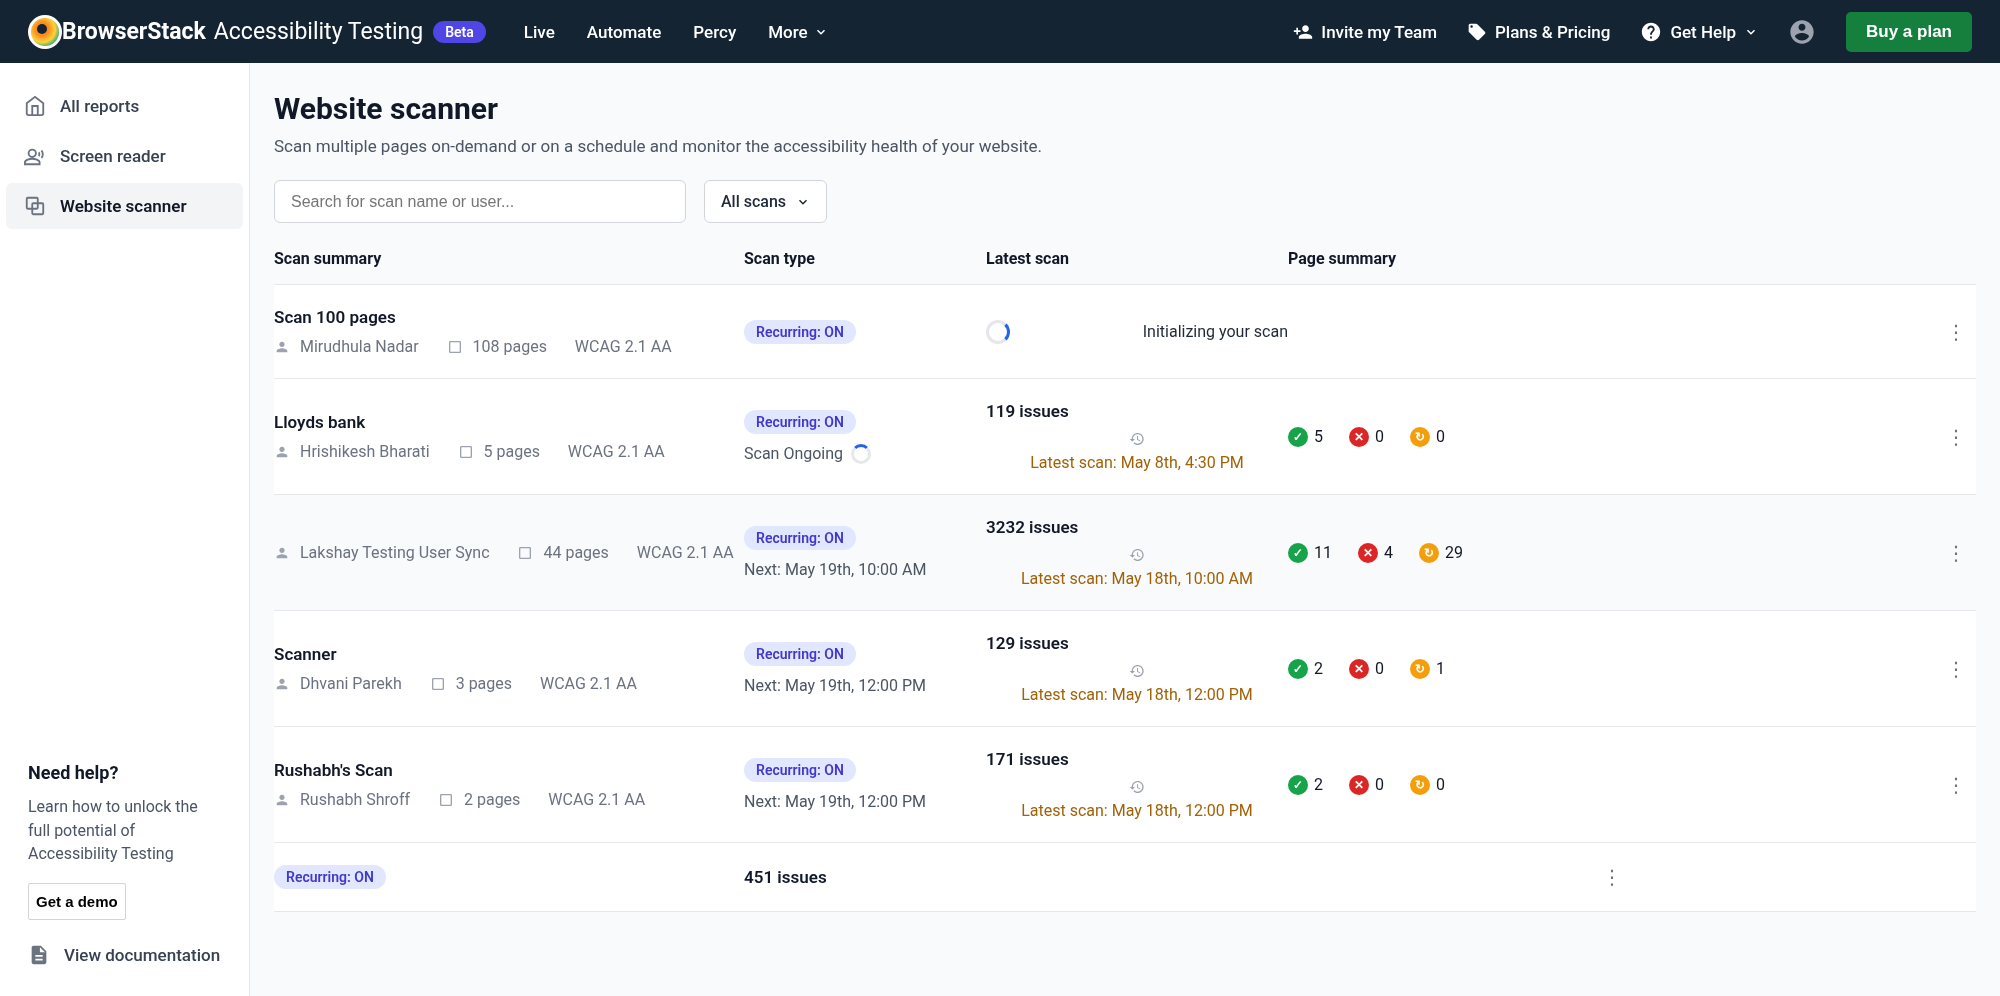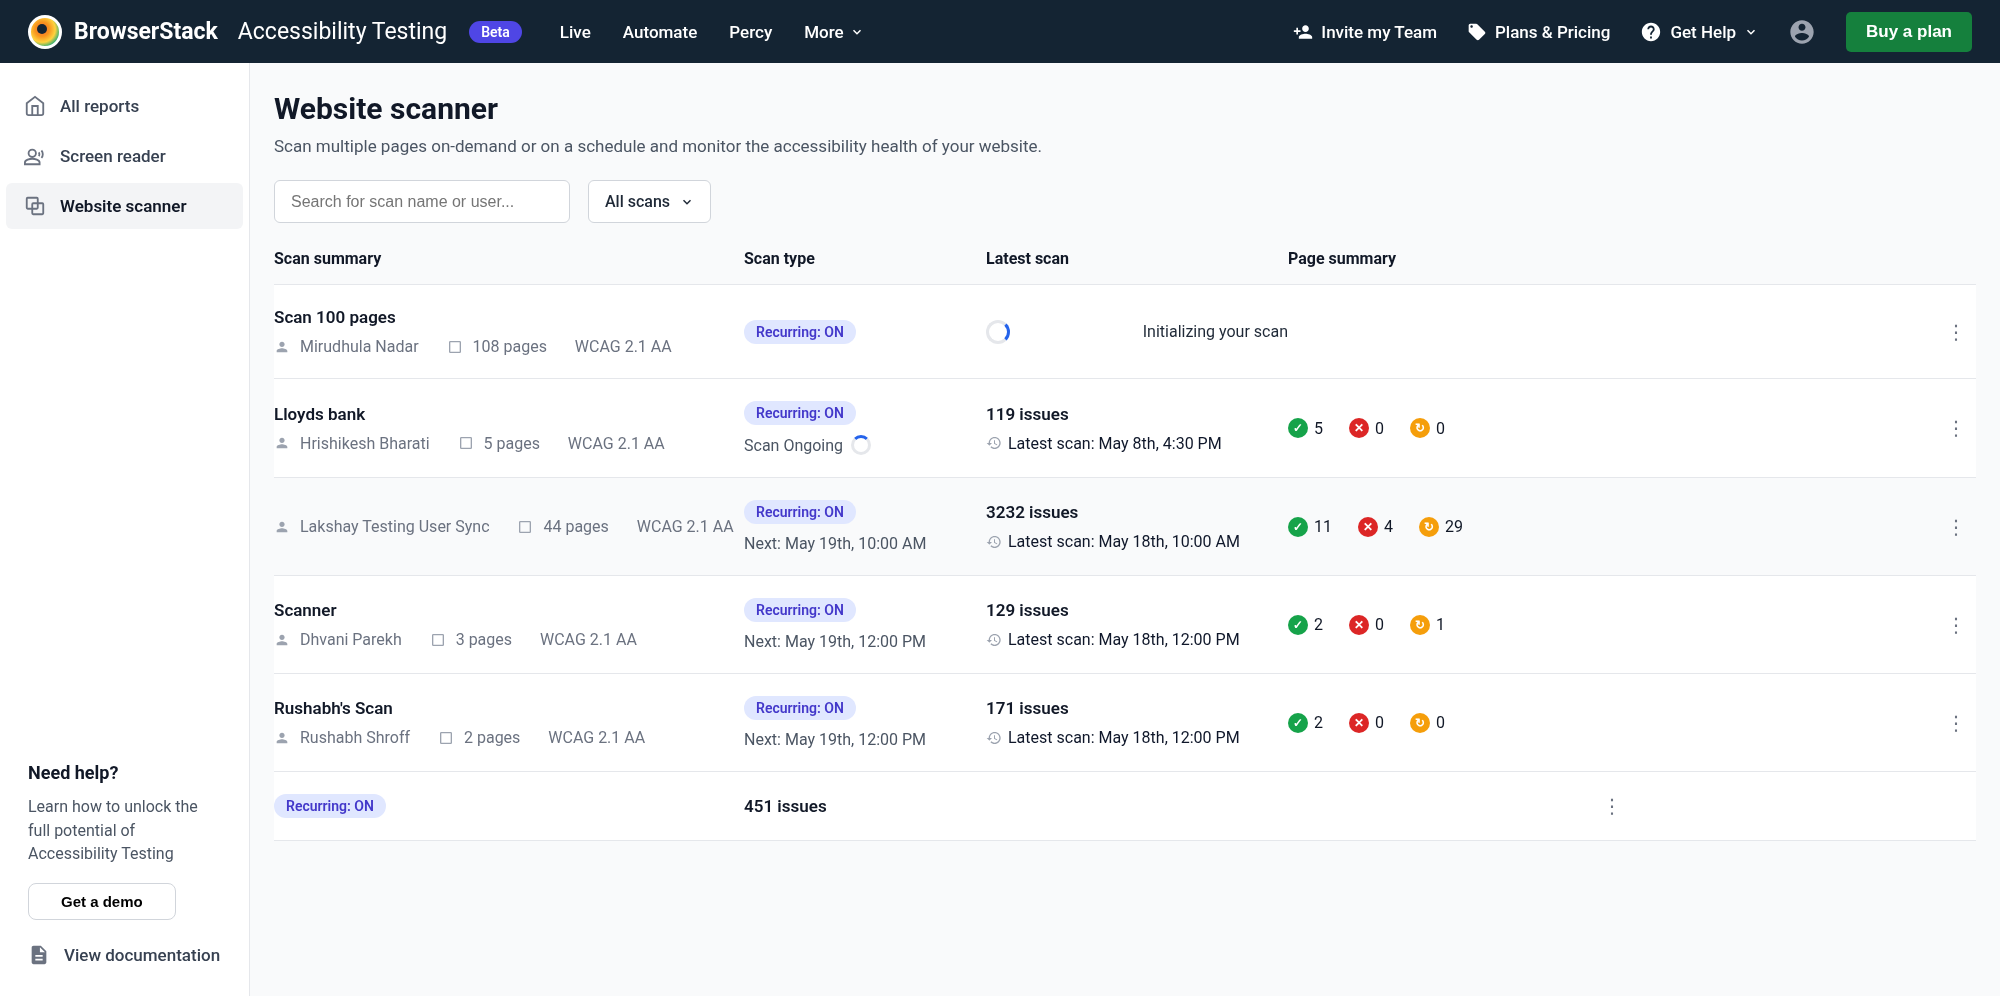--- a/index.html
+++ b/index.html
@@ -1,72 +1,72 @@
 <!DOCTYPE html>
 <html><head>
 <meta charset="utf-8">
 <style>
   * { box-sizing: border-box; margin: 0; padding: 0; }
   body { font-family: -apple-system, BlinkMacSystemFont, "Segoe UI", Roboto, Helvetica, Arial, sans-serif; background: #fff; color: #1f2937; width: 2000px; }
   
   
   .header { background: #142433; color: #fff; display: flex; align-items: center; height: 63px; padding: 0 28px; }
-  .logo-group { display: flex; align-items: center; gap: 12px; }
+  .logo-group { display: flex; align-items: center; gap: 0; }
   .logo-icon { width: 34px; height: 34px; border-radius: 50%; background: radial-gradient(circle at 40% 40%, #ff6b35 0%, #f7931e 30%, #ffd23f 55%, #06a77d 80%, #1a659e 100%); border: 3px solid #fff; position: relative; }
   .logo-icon::after { content: ''; position: absolute; top: 6px; left: 6px; width: 10px; height: 10px; background: #142433; border-radius: 50%; }
   .logo-text { font-size: 23px; font-weight: 700; color: #fff; }
   .product-name { font-size: 23px; font-weight: 400; color: #fff; margin-left: 8px; }
   .beta-badge { background: #4f46e5; color: #fff; font-size: 14px; font-weight: 600; padding: 3px 12px; border-radius: 14px; margin-left: 10px; }
   .nav-main { display: flex; gap: 32px; margin-left: 38px; }
   .nav-main a { color: #fff; text-decoration: none; font-size: 17px; font-weight: 500; display: flex; align-items: center; gap: 6px; }
   .nav-right { margin-left: auto; display: flex; align-items: center; gap: 30px; }
   .nav-right-item { display: flex; align-items: center; gap: 8px; color: #fff; font-size: 17px; font-weight: 500; cursor: pointer; }
   .btn-buy { background: #15803d; color: #fff; border: none; padding: 10px 20px; border-radius: 5px; font-size: 17px; font-weight: 600; cursor: pointer; }
   
   
   .layout { display: flex; height: calc(996px - 63px); }
   .sidebar { width: 250px; background: #fff; padding: 18px 6px; display: flex; flex-direction: column; border-right: 1px solid #e5e7eb; }
   .side-item { display: flex; align-items: center; gap: 14px; padding: 12px 18px; color: #374151; font-size: 17px; font-weight: 500; cursor: pointer; border-radius: 6px; margin: 2px 0; }
   .side-item.active { background: #f3f4f6; color: #111827; font-weight: 600; }
   .side-icon { color: #6b7280; flex-shrink: 0; }
   .help-card { margin: 22px 22px 12px 22px; background: #fff; }
   .help-title { font-size: 18px; font-weight: 700; color: #111827; margin-bottom: 12px; }
   .help-text { font-size: 16px; color: #4b5563; line-height: 1.45; margin-bottom: 18px; }
-  .btn-demo { background: #fff; border: 1px solid #d1d5db; padding: 9px 32px; border-radius: 8px; font-size: 15px; font-weight: 600; cursor: pointer; }
+  .btn-demo { background: #fff; border: 1px solid #d1d5db; padding: 9px 7px; border-radius: 2px; font-size: 15px; font-weight: 600; cursor: pointer; }
   .side-bottom { margin-top: auto; }
   .doc-link { display: flex; align-items: center; gap: 14px; padding: 12px 22px; color: #374151; font-size: 17px; font-weight: 500; cursor: pointer; }
   
   
   .main { flex: 1; background: #f9fafb; padding: 28px 24px 0 24px; overflow-y: hidden; }
   .page-header { display: flex; align-items: flex-start; margin-bottom: 24px; }
   .page-title { font-size: 30px; font-weight: 700; color: #111827; margin-bottom: 10px; }
   .page-subtitle { font-size: 17px; color: #4b5563; }
   .btn-primary { margin-left: auto; background: #2563eb; color: #fff; border: none; padding: 12px 22px; border-radius: 6px; font-size: 17px; font-weight: 600; cursor: pointer; }
   
   .filter-row { display: flex; gap: 18px; margin-bottom: 26px; }
-  .search-input { width: 296px; padding: 11px 16px; border: 1px solid #d1d5db; border-radius: 6px; font-size: 16px; background: #fff; }
+  .search-input { width: 412px; padding: 11px 16px; border: 1px solid #d1d5db; border-radius: 6px; font-size: 16px; background: #fff; }
   .filter-select { padding: 11px 16px; border: 1px solid #d1d5db; border-radius: 6px; font-size: 16px; background: #fff; display: flex; align-items: center; gap: 10px; cursor: pointer; font-weight: 500; }
   
   
   .table { width: 100%; }
   .thead { display: grid; grid-template-columns: 470px 242px 302px 1fr 40px; padding: 0 0 16px 0; }
   .th { font-size: 16px; font-weight: 700; color: #111827; }
   .tbody { border-top: 1px solid #e5e7eb; background: #fff; }
   .trow { display: grid; grid-template-columns: 470px 242px 302px 1fr 40px; border-bottom: 1px solid #e5e7eb; padding: 22px 0; align-items: center; }
   .trow.highlight { background: #f9fafb; }
   .scan-name { font-size: 17px; font-weight: 600; color: #111827; margin-bottom: 10px; }
   .scan-meta { display: flex; align-items: center; gap: 10px; color: #6b7280; font-size: 16px; }
   .pill { display: inline-block; background: #e0e7ff; color: #4338ca; font-size: 14px; font-weight: 600; padding: 4px 12px; border-radius: 12px; }
   .scan-type-col { display: flex; flex-direction: column; gap: 10px; align-items: flex-start; }
   .sub-text { font-size: 16px; color: #4b5563; display: flex; align-items: center; gap: 8px; }
   .spinner { width: 20px; height: 20px; border: 3px solid #e5e7eb; border-top-color: #2563eb; border-radius: 50%; display: inline-block; }
   .spinner-lg { width: 24px; height: 24px; border: 3px solid #e5e7eb; border-right-color: #2563eb; border-radius: 50%; display: inline-block; }
   .latest-col { display: flex; flex-direction: column; gap: 10px; }
   .issue-count { font-size: 17px; font-weight: 600; color: #111827; }
-  .latest-text { font-size: 16px; color: #0f172a; display: flex; align-items: center; gap: 6px; }
+  .latest-text { font-size: 16px; color: #a16207; display: flex; align-items: center; gap: 6px; flex-direction: column; }
   .init-row { display: flex; align-items: center; gap: 10px; justify-content: space-between; }
   .summary-badges { display: flex; align-items: center; gap: 26px; }
   .badge { display: flex; align-items: center; gap: 6px; font-size: 16px; color: #111827; }
   .badge-icon { width: 20px; height: 20px; border-radius: 50%; display: flex; align-items: center; justify-content: center; color: #fff; font-size: 12px; font-weight: 700; }
   .bi-green { background: #16a34a; }
   .bi-red { background: #dc2626; }
   .bi-orange { background: #f59e0b; }
   .more-cell { text-align: center; color: #6b7280; cursor: pointer; font-size: 20px; }
   .icon-inline { flex-shrink: 0; }
 </style>

